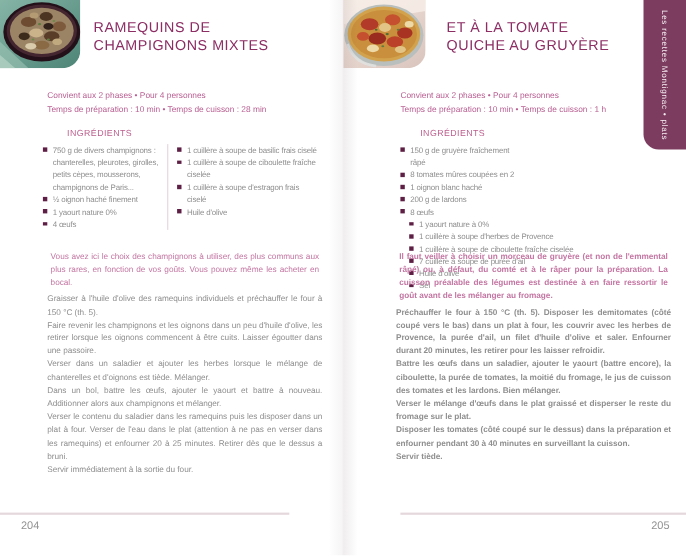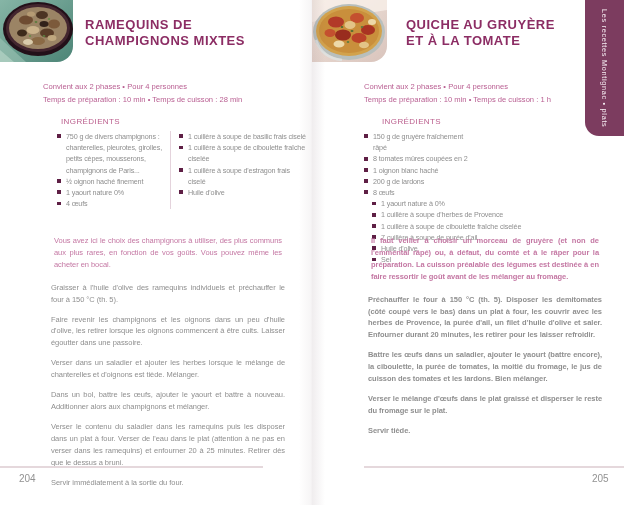--- a/index.html
+++ b/index.html
@@ -13,51 +13,51 @@
   .page-left{left:0;}
   .page-right{left:312px;}
   .gutter{position:absolute;left:299px;top:0;width:26px;height:505px;pointer-events:none;
     background:linear-gradient(90deg,rgba(90,60,75,0) 0%,rgba(90,60,75,0.05) 45%,rgba(90,60,75,0.09) 52%,rgba(90,60,75,0) 100%);}
   
   .photo{position:absolute;left:0;top:0;height:62px;border-radius:0 0 16px 0;overflow:hidden;}
   .photo svg{display:block;}
   .photo-l{width:73px;}
   .photo-r{width:75px;}
   
-  .title{position:absolute;top:17px;margin:0;font-size:13px;line-height:16px;font-weight:700;
+  .title{position:absolute;top:17px;margin:0;font-size:13px;line-height:16px;font-weight:400;
     color:#8c2d64;letter-spacing:0.5px;}
   .page-left .title{left:85px;}
   .page-right .title{left:94px;}
   .title span{display:block;}
   
   .meta{position:absolute;top:80px;font-size:7.6px;line-height:13px;color:#b95f92;}
   .page-left .meta{left:43px;}
   .page-right .meta{left:52px;}
   
   .ing-head{position:absolute;top:117px;font-size:8px;letter-spacing:0.4px;color:#bb5e8d;padding-left:18px;}
   .page-left .ing-head{left:43px;}
   .page-right .ing-head{left:52px;}
   .ing-cols{position:absolute;top:131px;width:250px;display:flex;align-items:stretch;}
-  .page-left .ing-cols{left:57px;}
+  .page-left .ing-cols{left:39px;}
   .page-right .ing-cols{left:52px;flex-direction:column;}
   .ing-col{box-sizing:border-box;}
   .page-left .col1{width:113px;}
   .page-right .col1{width:104px;}
   .ing-divider{width:1px;background:#e4d3dc;}
   .col2{flex:1;padding-left:8px;}
   .ing-item{position:relative;padding-left:9px;font-size:7.2px;line-height:11.2px;
     color:#8f8f8f;letter-spacing:-0.15px;}
   .sq{position:absolute;left:0;top:3.4px;width:3.8px;height:3.8px;background:#5e1f45;}
   
   .body{position:absolute;top:224px;width:250px;font-size:7.5px;line-height:11.9px;
     text-align:justify;color:#8f8f8f;letter-spacing:-0.05px;}
   .page-left .body{left:43px;}
   .page-right .body{left:48px;font-weight:bold;}
-  .intro{margin:11px;color:#c477a3;}
-  .step{margin:8px;}
+  .intro{margin:3px;color:#c477a3;}
+  .step{margin:0;}
   
   .rule{position:absolute;top:466px;height:1.5px;background:#e5d8dc;}
   .page-left .rule{left:0;width:263px;}
   .page-right .rule{left:52px;width:260px;}
   .pagenum{position:absolute;top:473px;font-size:10px;color:#929292;}
   .page-left .pagenum{left:19px;}
   .page-right .pagenum{left:280px;}
   
   .sidebar-tab{position:absolute;left:585px;top:0;width:39px;height:136px;background:#7c3c5f;
     border-radius:0 0 0 14px;display:flex;align-items:center;justify-content:center;z-index:5;}
@@ -162,22 +162,22 @@
       <ellipse cx="52" cy="45" rx="5" ry="3.2" fill="#e3c487"></ellipse>
       <ellipse cx="60" cy="22" rx="4" ry="3" fill="#edd9a8"></ellipse>
       <ellipse cx="40" cy="31" rx="1.5" ry="1" fill="#4e6b33"></ellipse>
       <ellipse cx="30" cy="27" rx="1.3" ry="0.9" fill="#4e6b33"></ellipse>
       <ellipse cx="50" cy="27" rx="1.3" ry="0.9" fill="#5d7c3e"></ellipse>
       <ellipse cx="36" cy="42" rx="1.3" ry="0.9" fill="#5d7c3e"></ellipse>
       <path d="M4,40 Q10,58 30,60" stroke="#dfe4e2" stroke-width="2.5" fill="none" opacity="0.8"></path>
     </svg>
   </div>
   <h1 class="title">
+    <span>ET À LA TOMATE</span>
     <span>QUICHE AU GRUYÈRE</span>
-    <span>ET À LA TOMATE</span>
   </h1>
   <div class="meta">
     <div>Convient aux 2 phases • Pour 4 personnes</div>
     <div>Temps de préparation : 10 min • Temps de cuisson : 1 h</div>
   </div>
   <div class="ing-head">INGRÉDIENTS</div>
   <div class="ing-cols">
     <div class="ing-col col1">
         <div class="ing-item"><span class="sq"></span><span>150 g de gruyère fraîchement râpé</span></div>
         <div class="ing-item"><span class="sq"></span><span>8 tomates mûres coupées en 2</span></div>
@@ -194,20 +194,21 @@
         <div class="ing-item"><span class="sq"></span><span>Huile d'olive</span></div>
         <div class="ing-item"><span class="sq"></span><span>Sel</span></div>
       </div>
   </div>
   <div class="body">
     <p class="intro">Il faut veiller à choisir un morceau de gruyère (et non de l'emmental râpé) ou, à défaut, du comté et à le râper pour la préparation. La cuisson préalable des légumes est destinée à en faire ressortir le goût avant de les mélanger au fromage.</p>
     <div>
         <div class="step">Préchauffer le four à 150 °C (th. 5). Disposer les demitomates (côté coupé vers le bas) dans un plat à four, les couvrir avec les herbes de Provence, la purée d'ail, un filet d'huile d'olive et saler. Enfourner durant 20 minutes, les retirer pour les laisser refroidir.</div>
         <div class="step">Battre les œufs dans un saladier, ajouter le yaourt (battre encore), la ciboulette, la purée de tomates, la moitié du fromage, le jus de cuisson des tomates et les lardons. Bien mélanger.</div>
         <div class="step">Verser le mélange d'œufs dans le plat graissé et disperser le reste du fromage sur le plat.</div>
+        <div class="step">Disposer les tomates (côté coupé sur le dessus) dans la préparation et enfourner pendant 30 à 40 minutes en surveillant la cuisson.</div>
         <div class="step">Servir tiède.</div>
       </div>
   </div>
   <div class="rule"></div>
   <div class="pagenum">205</div>
 </section>
 
 <div class="gutter"></div>
 
 <div class="sidebar-tab">

